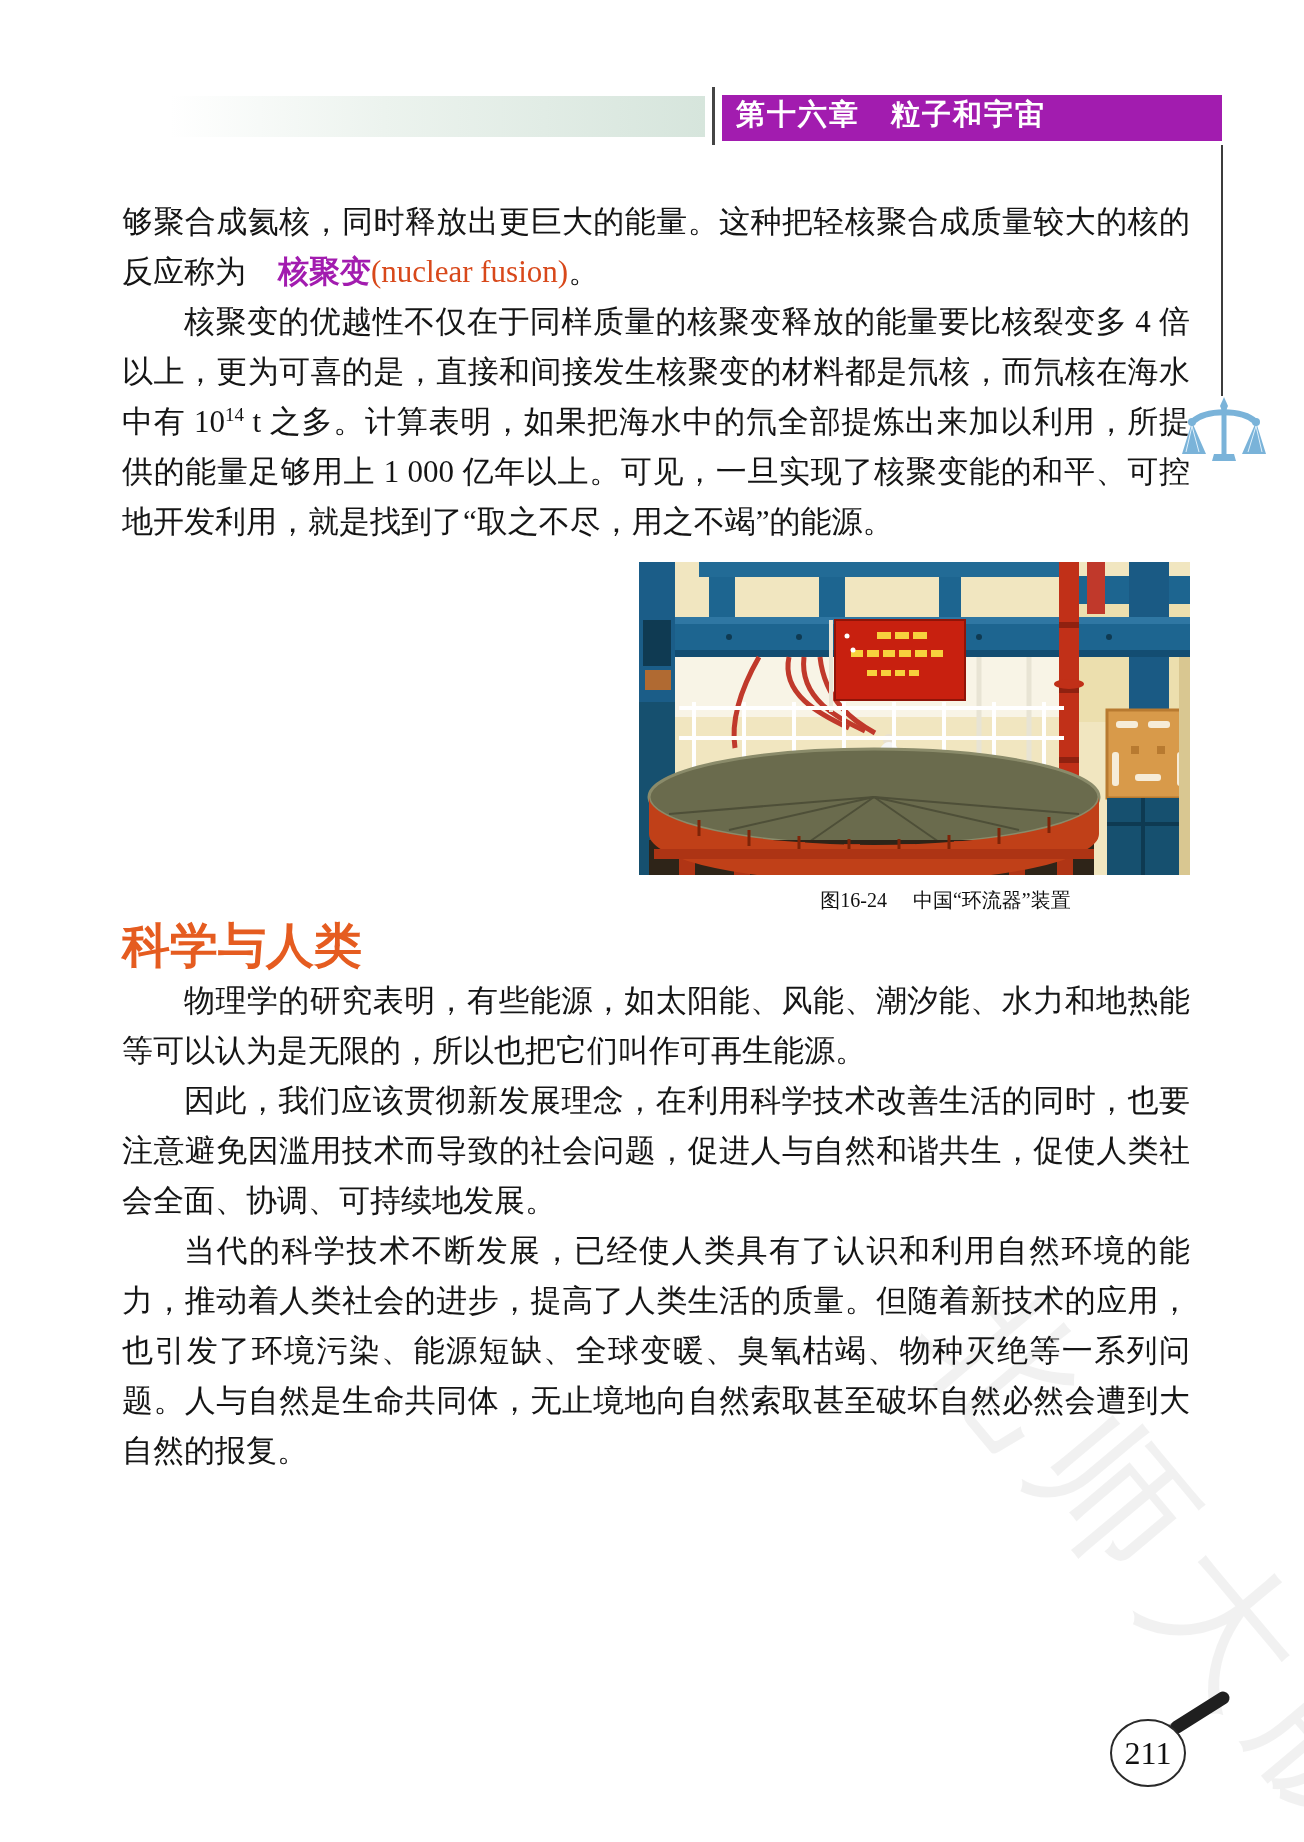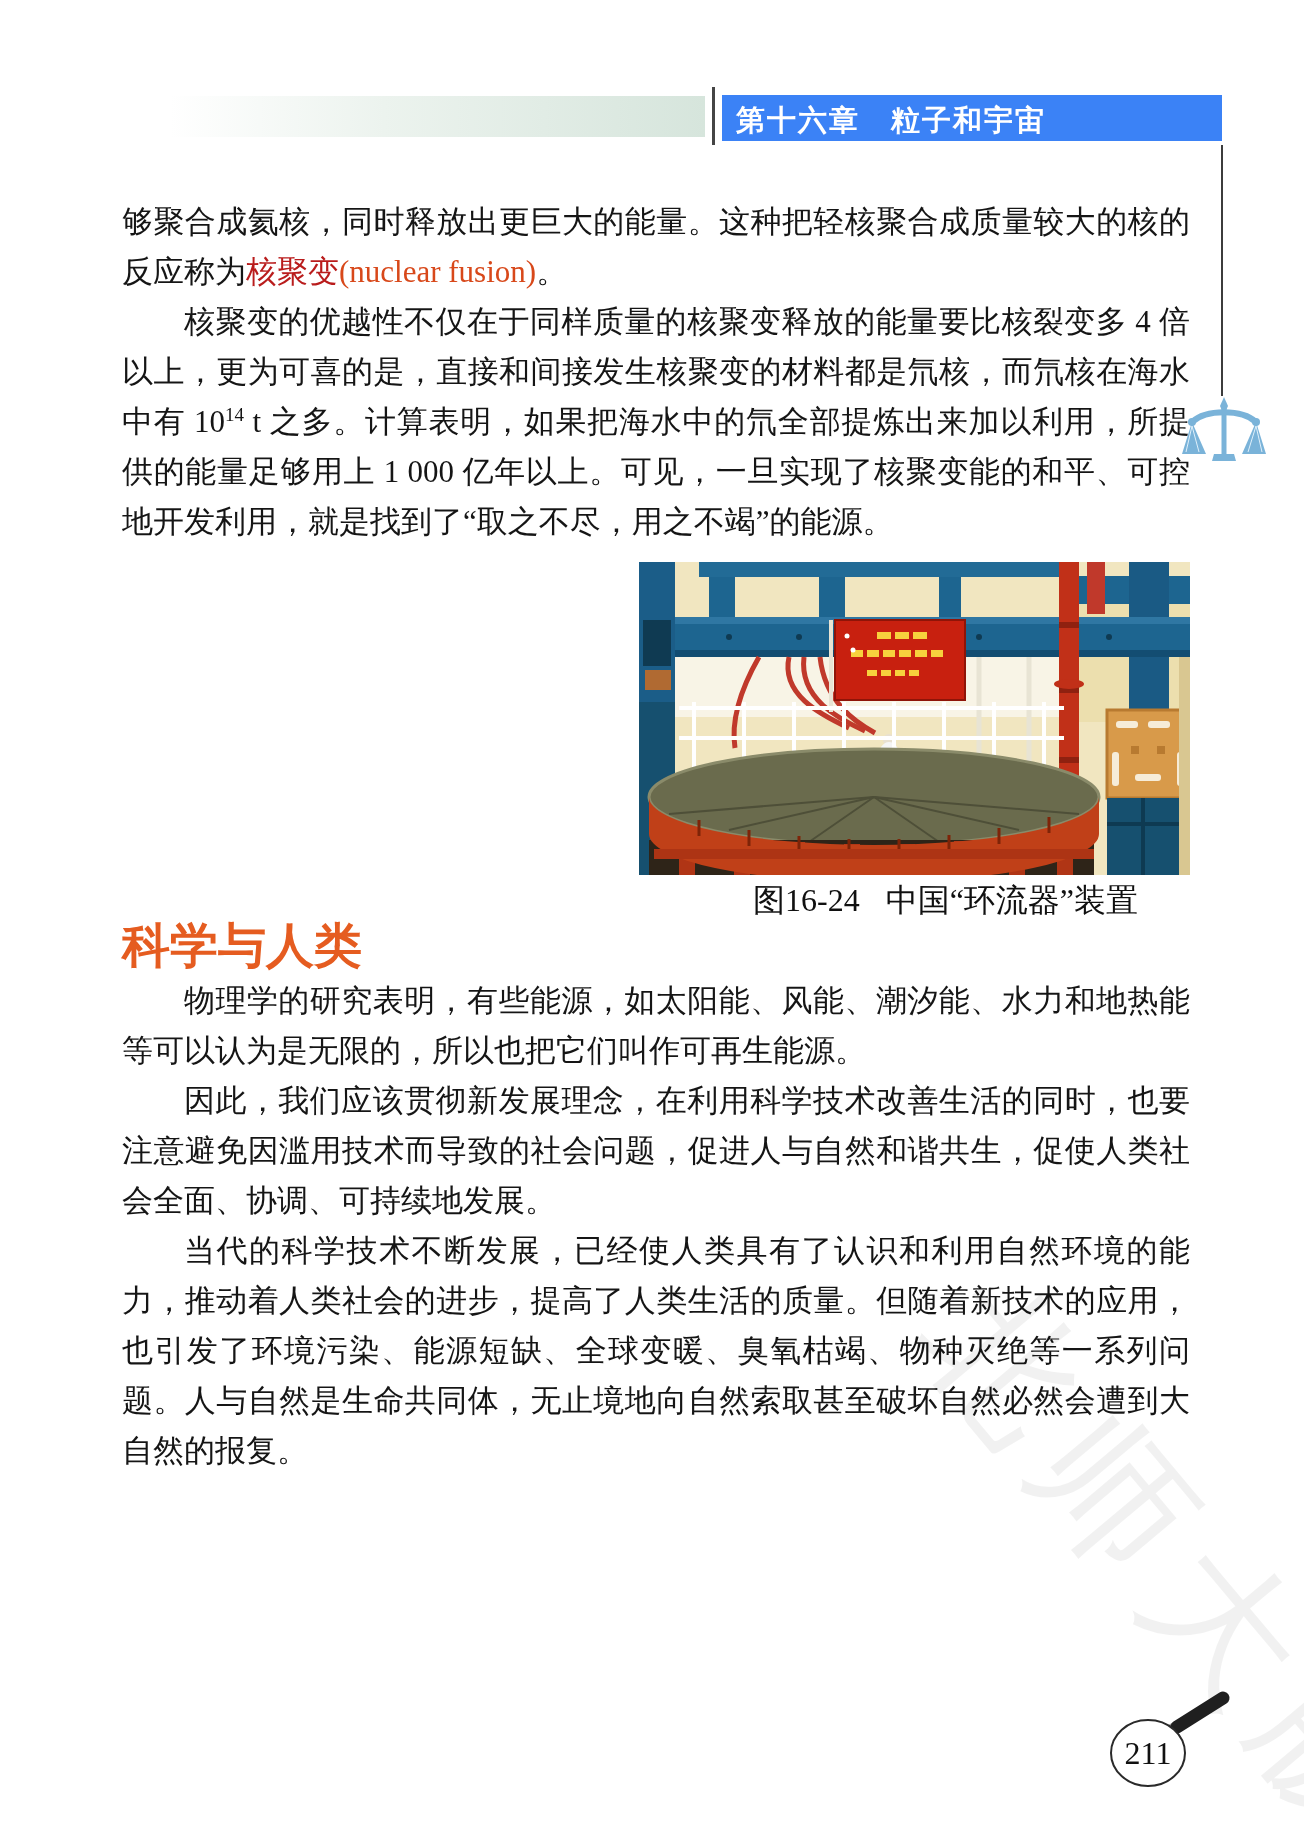--- a/index.html
+++ b/index.html
@@ -10,52 +10,52 @@
   
   .header-band{
     position:absolute;left:170px;top:96px;width:535px;height:41px;
     background:linear-gradient(to right,#ffffff,#ecf3ee 40%,#d6e5dc 100%);
   }
   .header-divider{
     position:absolute;left:712px;top:87px;width:3px;height:58px;background:#454545;
   }
   .chapter-tab{
     position:absolute;left:722px;top:95px;width:500px;height:46px;
-    background:#3b82f6;display:flex;align-items:flex-end;
+    background:#a21caf;display:flex;align-items:flex-start;
   }
   .chapter-tab span{
     font-family:"Liberation Sans", sans-serif;font-weight:bold;
     color:#ffffff;font-size:29px;padding-left:14px;letter-spacing:2px;white-space:nowrap;
   }
   .margin-rule{
     position:absolute;left:1221px;top:145px;width:2px;height:251px;background:#3c3c3c;
   }
   .balance{position:absolute;left:1182px;top:396px;}
   
   .content{
     position:absolute;left:122px;top:197px;width:1068px;
     font-size:31px;line-height:50px;text-align:justify;
   }
   .content p{margin:0;}
   .content p.indent{text-indent:2em;}
-  .kw{color:#b91c1c;font-weight:normal;font-family:"Liberation Sans", sans-serif;}
+  .kw{color:#a21caf;font-weight:bold;font-family:"Liberation Sans", sans-serif;margin-left:32px;}
   .en{color:#d8481a;}
   sup{font-size:19px;line-height:0;margin-top:6px;}
   .section-heading{
     clear:both;margin:28px 0 7px 0;color:#e55c20;
     font-family:"Liberation Sans", sans-serif;font-weight:bold;
     font-size:48px;line-height:46px;text-indent:0;
   }
   
   .figure{
     float:right;width:551px;margin:15px 0 6px 16px;
   }
   .figure svg.photo{display:block;width:551px;height:313px;}
   .caption{
-    margin-top:8px;text-align:center;font-size:32px;line-height:34px;color:#101010;
+    margin-top:8px;text-align:center;font-size:20px;line-height:34px;color:#101010;
   }
   .caption .cap-label{margin-right:26px;}
   
   .watermark{
     position:absolute;left:1030px;top:1240px;font-size:150px;letter-spacing:22px;
     color:#000;opacity:0.05;transform:rotate(50deg);transform-origin:left top;
     white-space:nowrap;font-family:"Liberation Serif", serif;
   }
   .page-badge{position:absolute;left:1105px;top:1688px;}
 </style>

